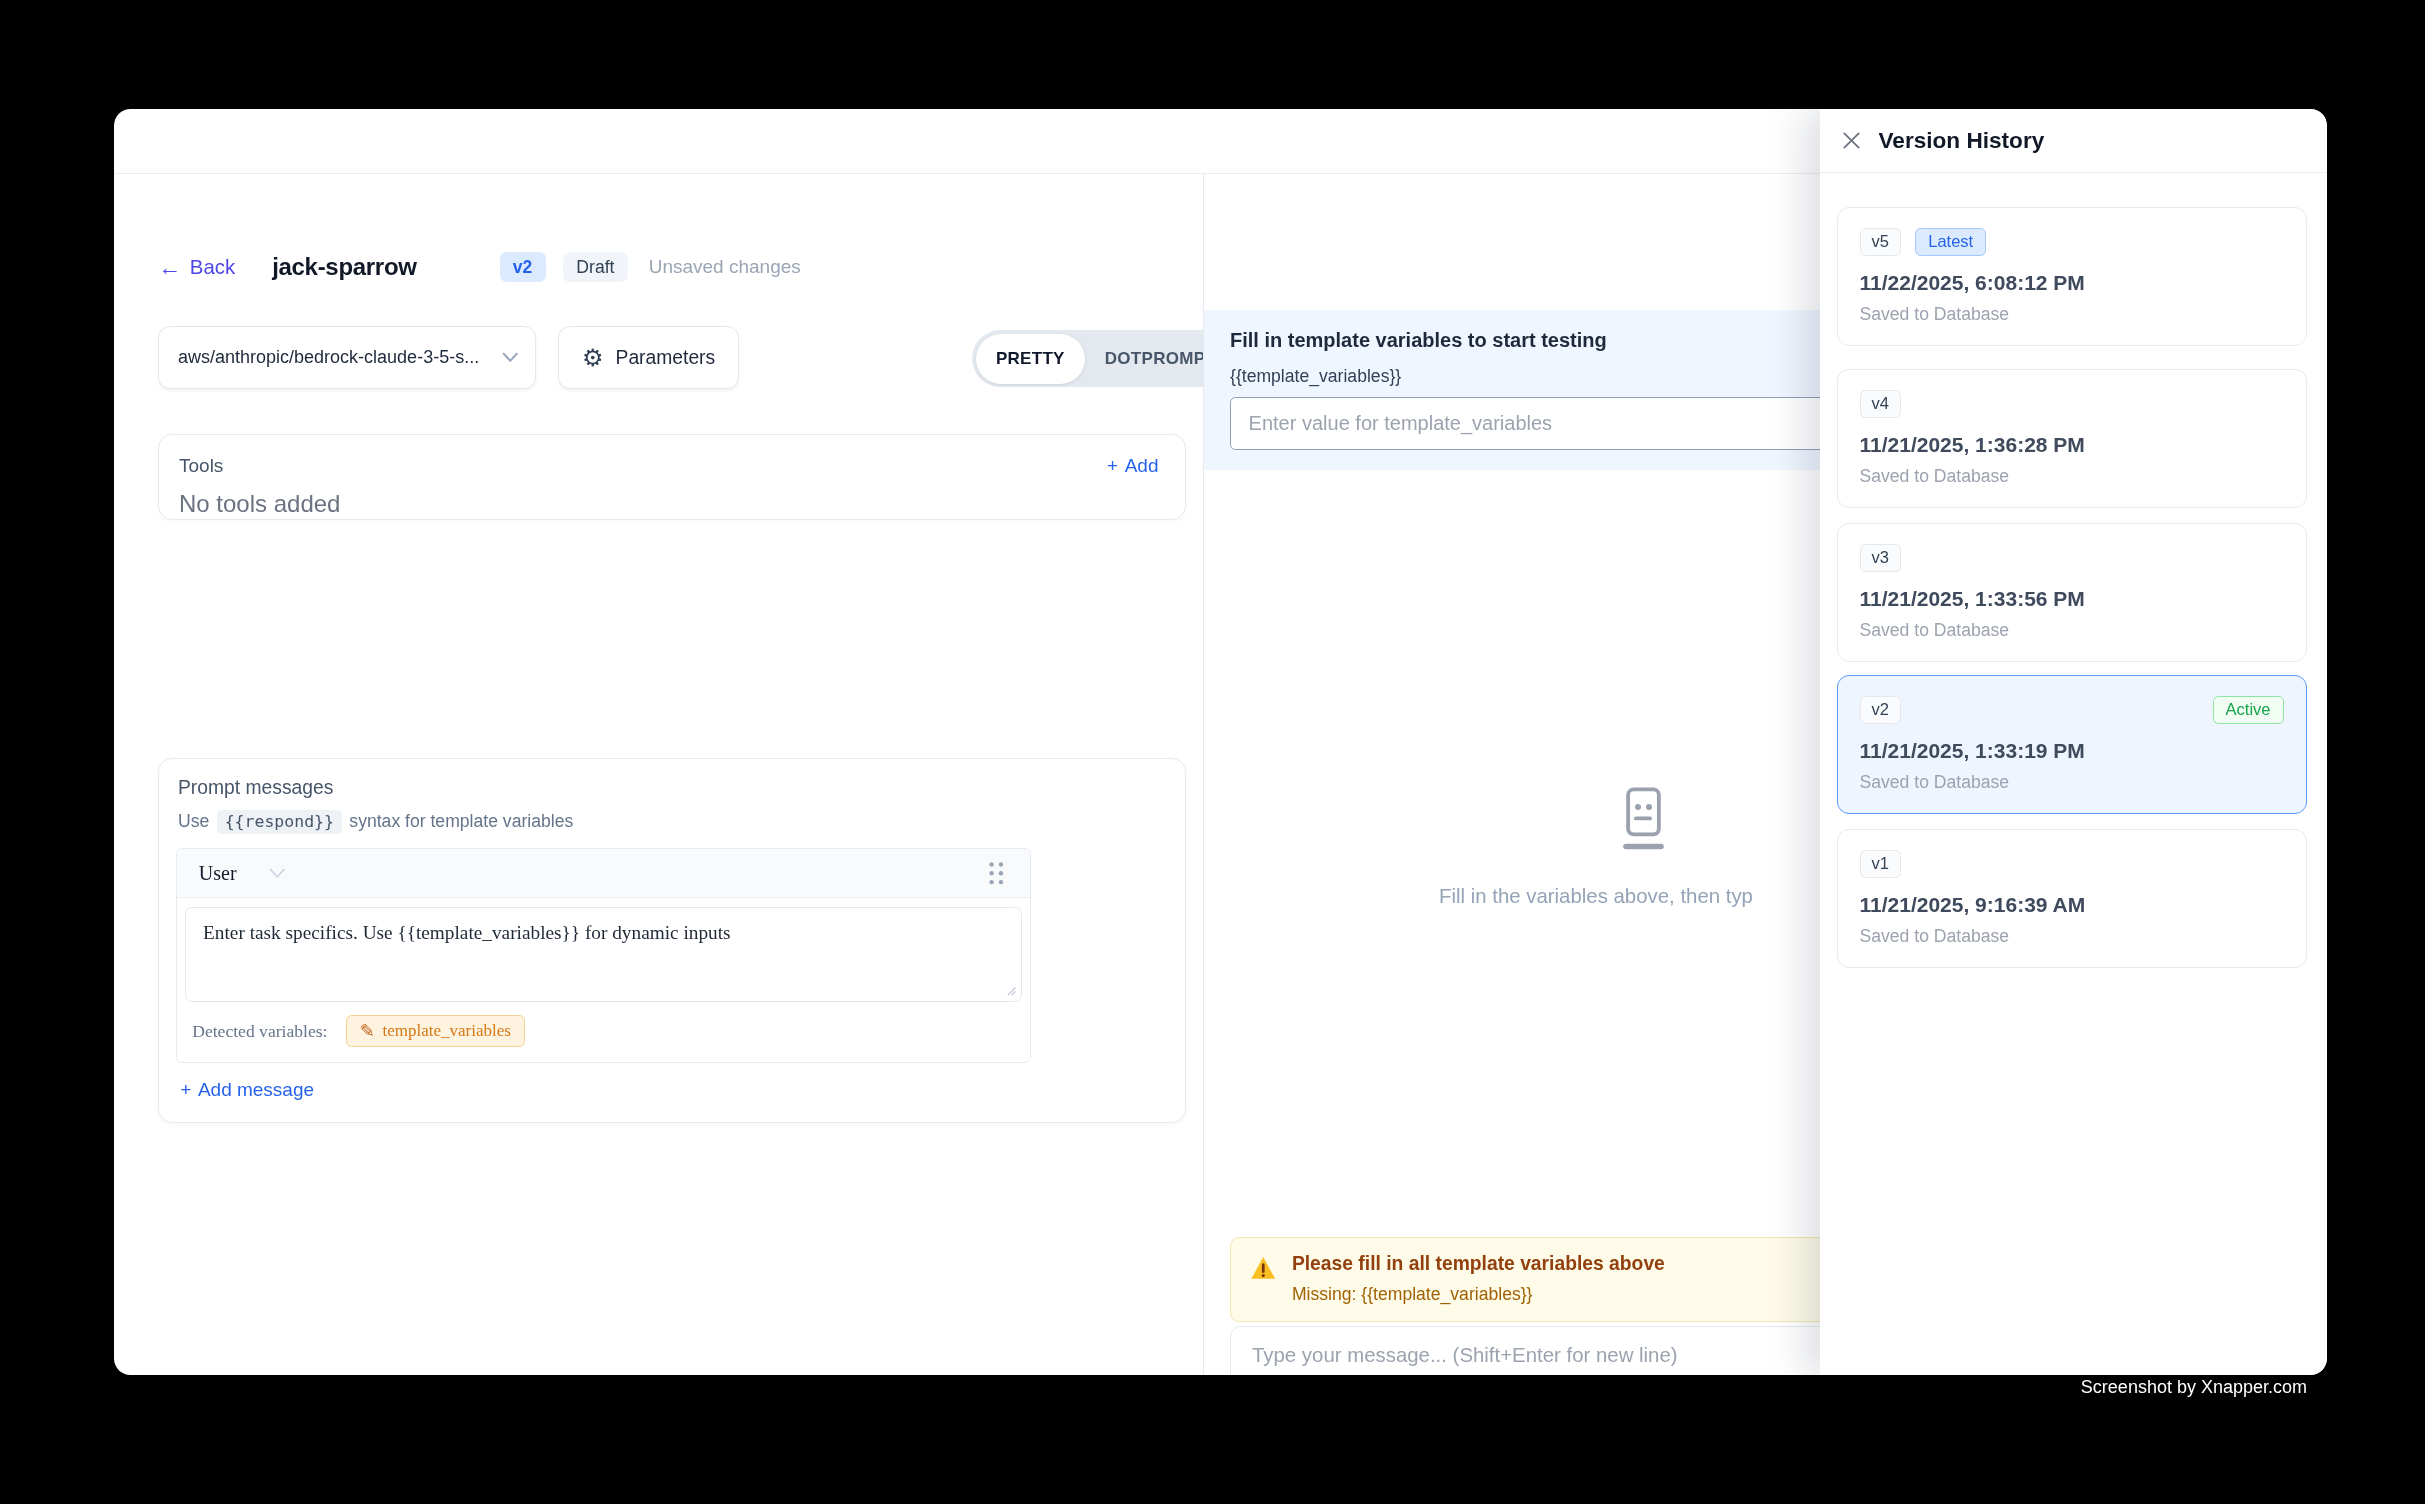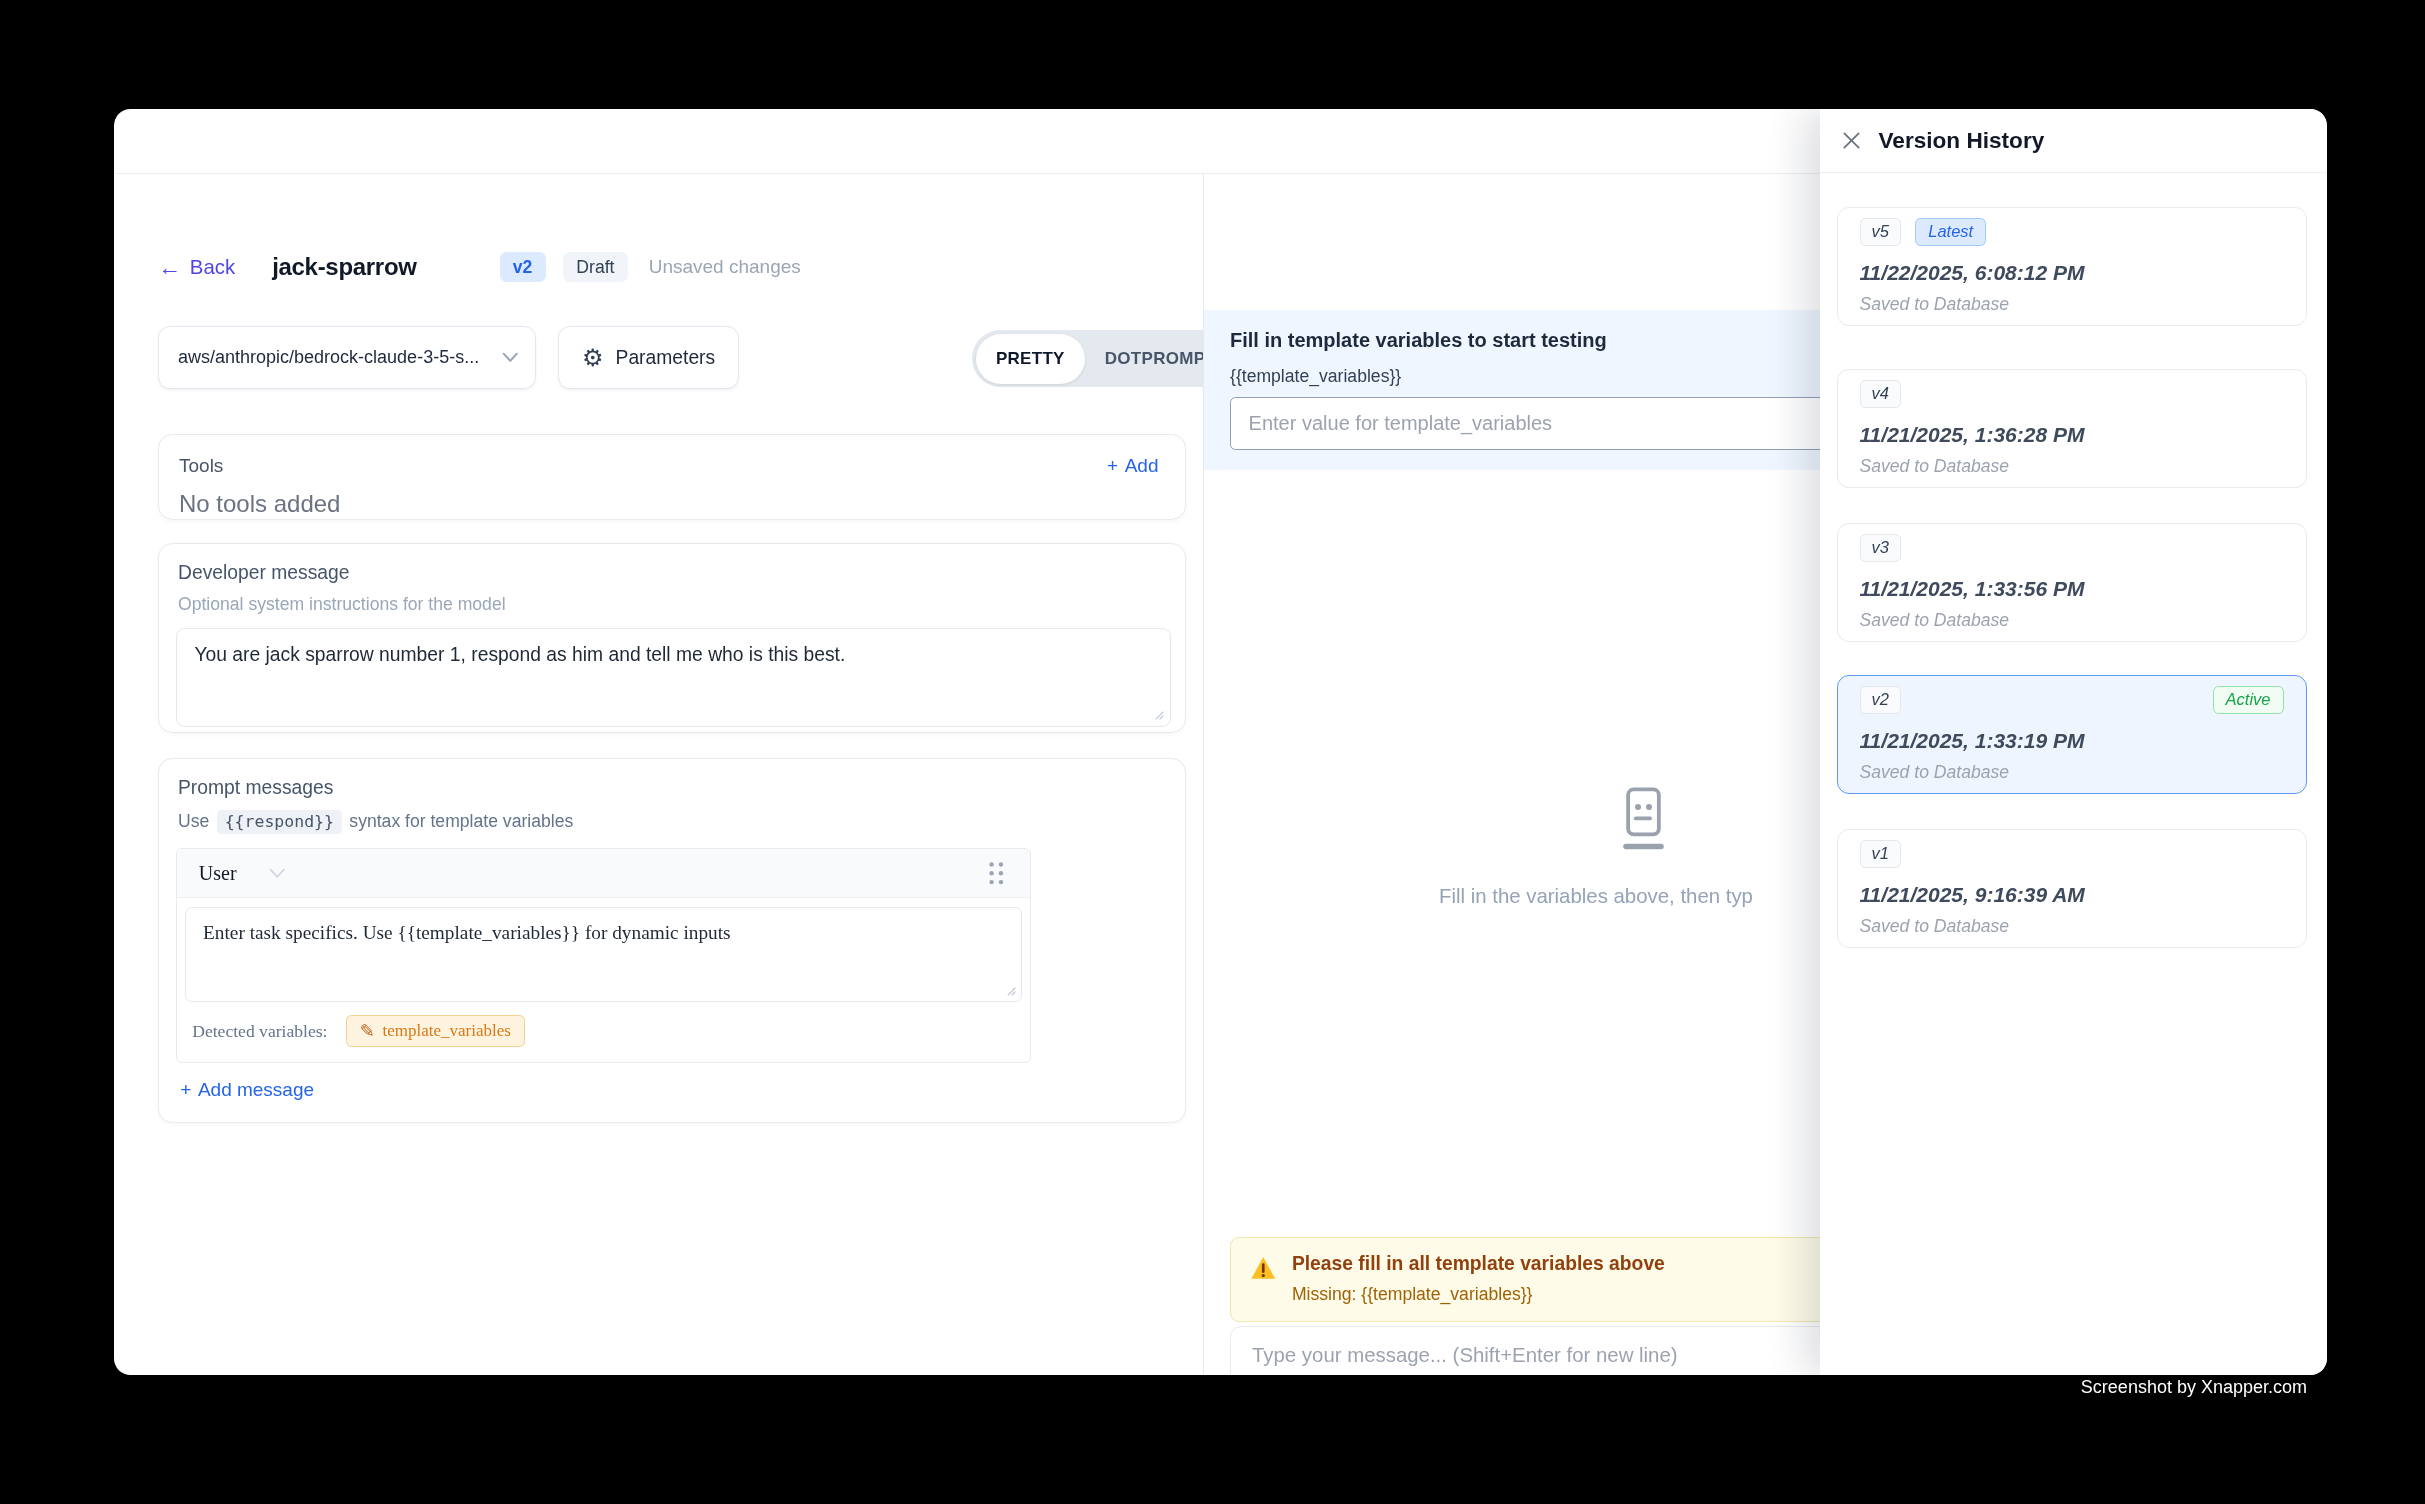--- a/index.html
+++ b/index.html
@@ -96,21 +96,21 @@
                 font-family:"Liberation Sans", sans-serif; }
   .chat-input::placeholder { color:#9ca3af; }
 
   
   .version-panel { position:absolute; left:1706px; top:0; width:507px; height:1266px; background:#fff;
                    border-radius:0 16.5px 16.5px 0; box-shadow:-14.3px 0 39px rgba(15,23,42,.14); }
   .vh-header { height:64px; display:flex; align-items:center; gap:16.5px; padding-left:21px;
                border-bottom:1.1px solid #eceef1; }
   .vh-title { font-size:22.6px; font-weight:700; color:#111827; }
   .vcard { position:absolute; left:16.5px; width:470px; background:#fff; border:1.1px solid #e7eaee; border-radius:12px;
-           padding:10px 22px; cursor:pointer;font-style:italic; }
+           padding:20px 22px; cursor:pointer; }
   .vcard.active { background:#eef5ff; border:1.7px solid #5b9bf8; }
   .vbadge-row { display:flex; align-items:center; }
   .vchip { border:1.1px solid #e5e7eb; background:#fafbfc; border-radius:5.5px; padding:3.3px 11px;
            font-size:16.5px; color:#334155; }
   .vtag-latest { margin-left:14.3px; background:#dbeafe; border:1.1px solid #a5c8fc; border-radius:5.5px;
                  padding:3.3px 12px; font-size:16.5px; font-weight:500; color:#2563eb; }
   .vtag-active { margin-left:auto; background:#f1fdf3; border:1.1px solid #8fe3a4; border-radius:5.5px;
                  padding:3.3px 12px; font-size:16.5px; font-weight:500; color:#16a34a; }
   .vtime { margin-top:15.4px; font-size:21px; font-weight:700; color:#3f4a5c; }
   .vnote { margin-top:8.8px; font-size:17.6px; color:#9ca3af; }
@@ -155,31 +155,20 @@
     <div class="tools-head">
       <div class="card-title" style="font-size:19px;">Tools</div>
       <div class="link-blue">
         <span>+</span>
         <span>Add</span>
       </div>
     </div>
     <div class="tools-empty">No tools added</div>
   </section>
 
-  <section class="card dev-card">
-    <div class="card-title">Developer message</div>
-    <div class="card-sub">Optional system instructions for the model</div>
-    <div class="fake-textarea dev-textarea">
-      <span>You are jack sparrow number 1, respond as him and tell me who is this best.</span>
-      <svg class="resize-corner" width="12" height="12" viewBox="0 0 22 22">
-        <line x1="19" y1="5" x2="5" y2="19" stroke="#c3cbd6" stroke-width="2.5"></line>
-        <line x1="19" y1="12" x2="12" y2="19" stroke="#c3cbd6" stroke-width="2.5"></line>
-      </svg>
-    </div>
-  </section>
 
   <section class="card prompt-card">
     <div class="card-title">Prompt messages</div>
     <div class="hint-row">
       <span>Use</span>
       <span class="code-chip">{{respond}}</span>
       <span>syntax for template variables</span>
     </div>
 
     <div class="msg-block">

